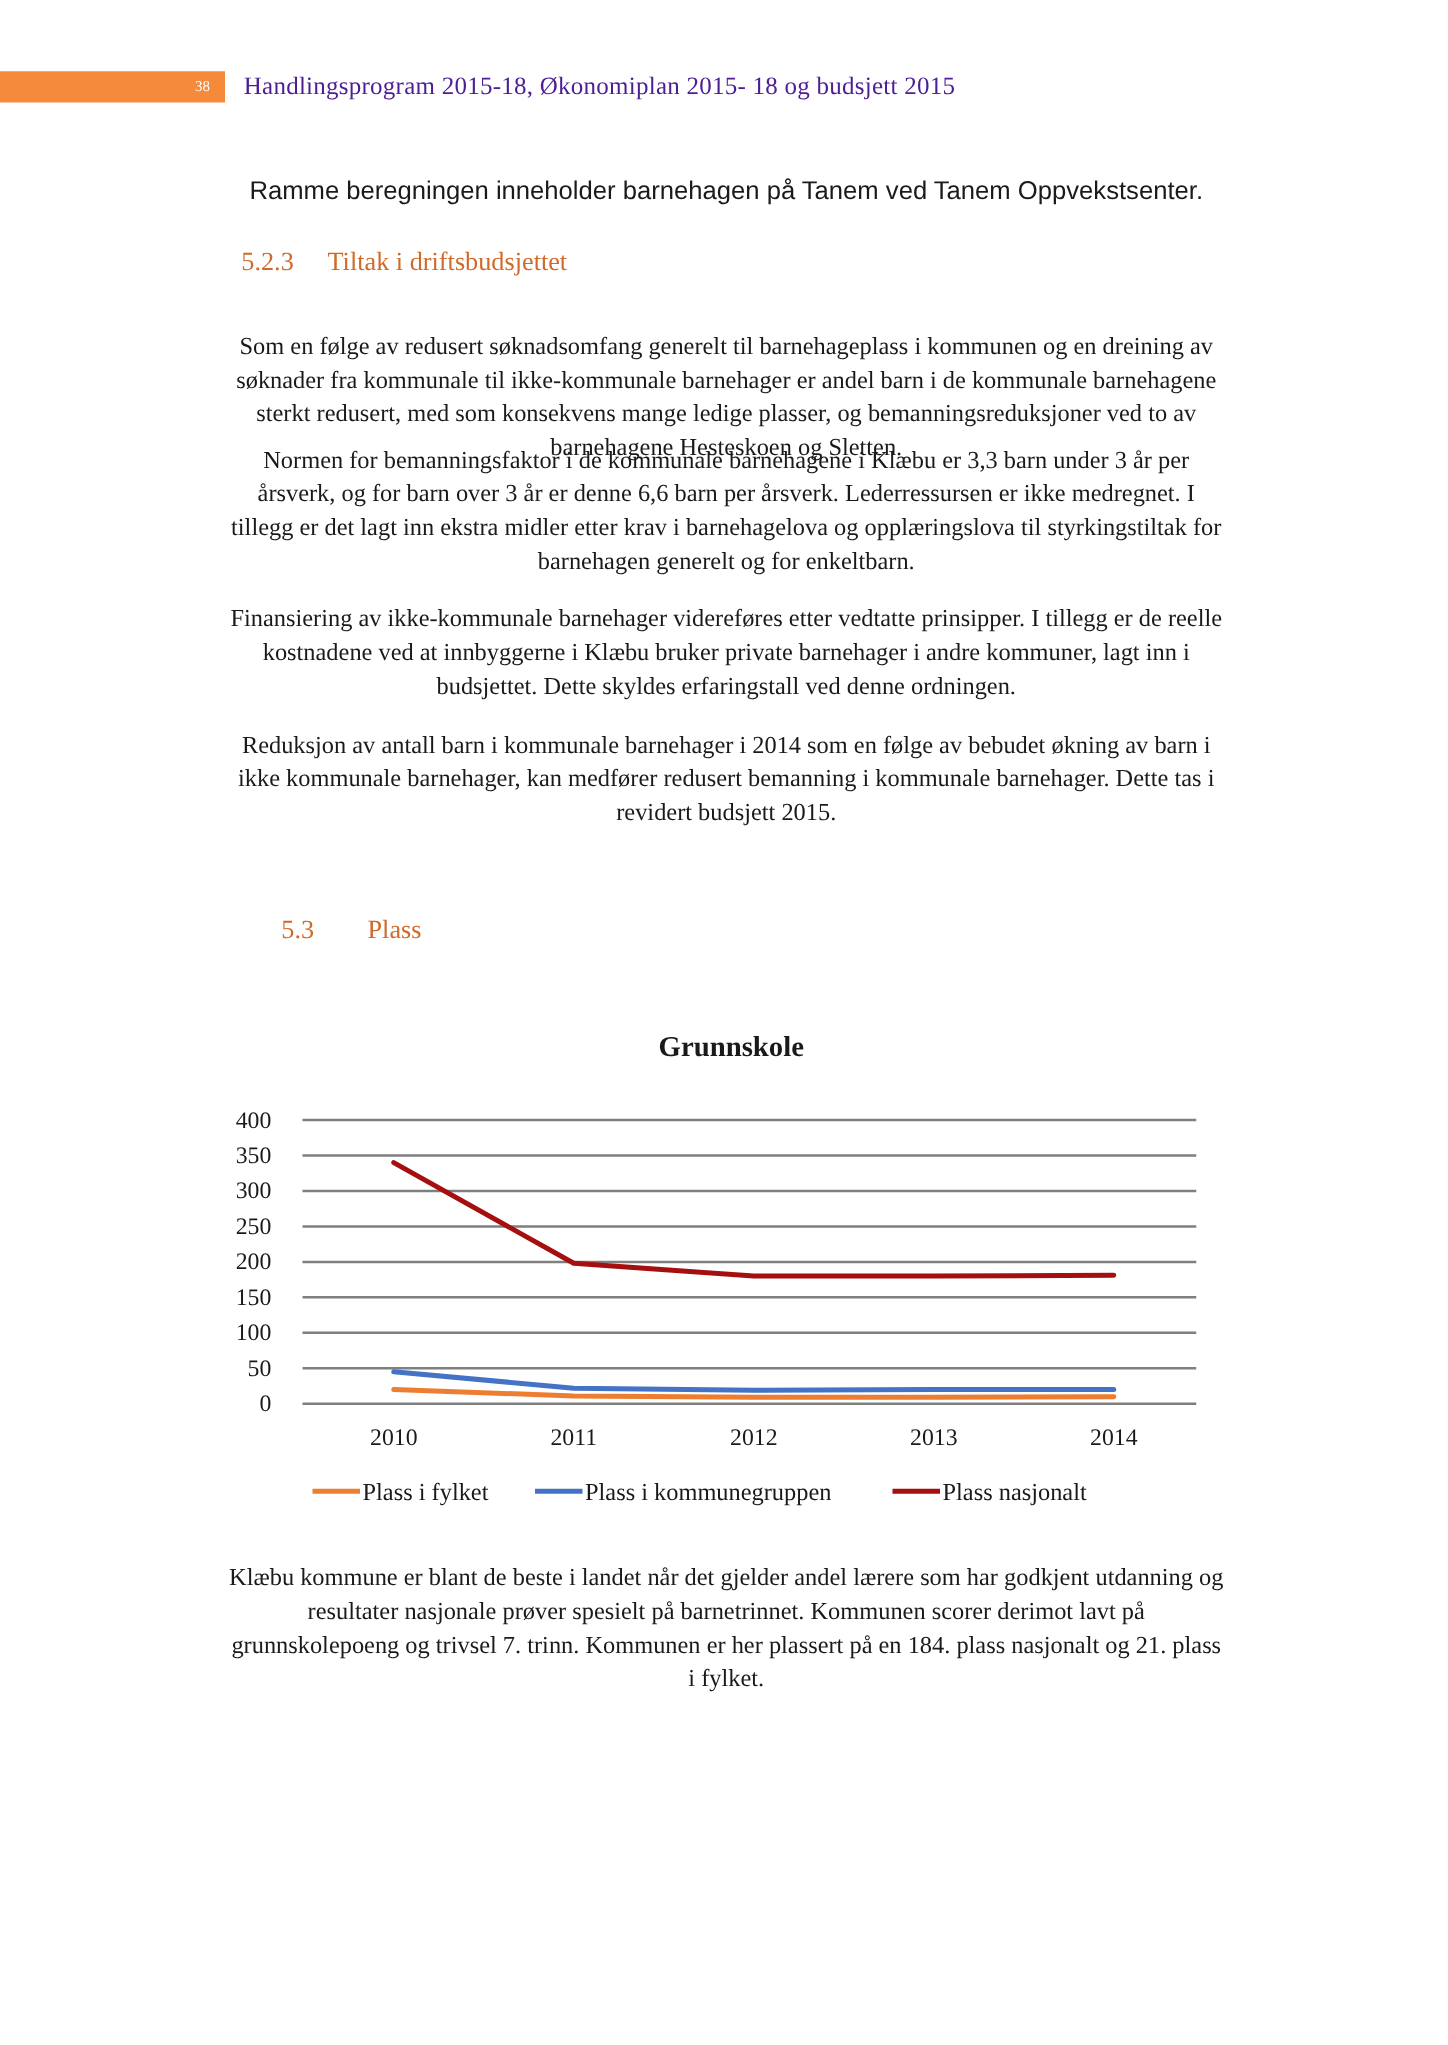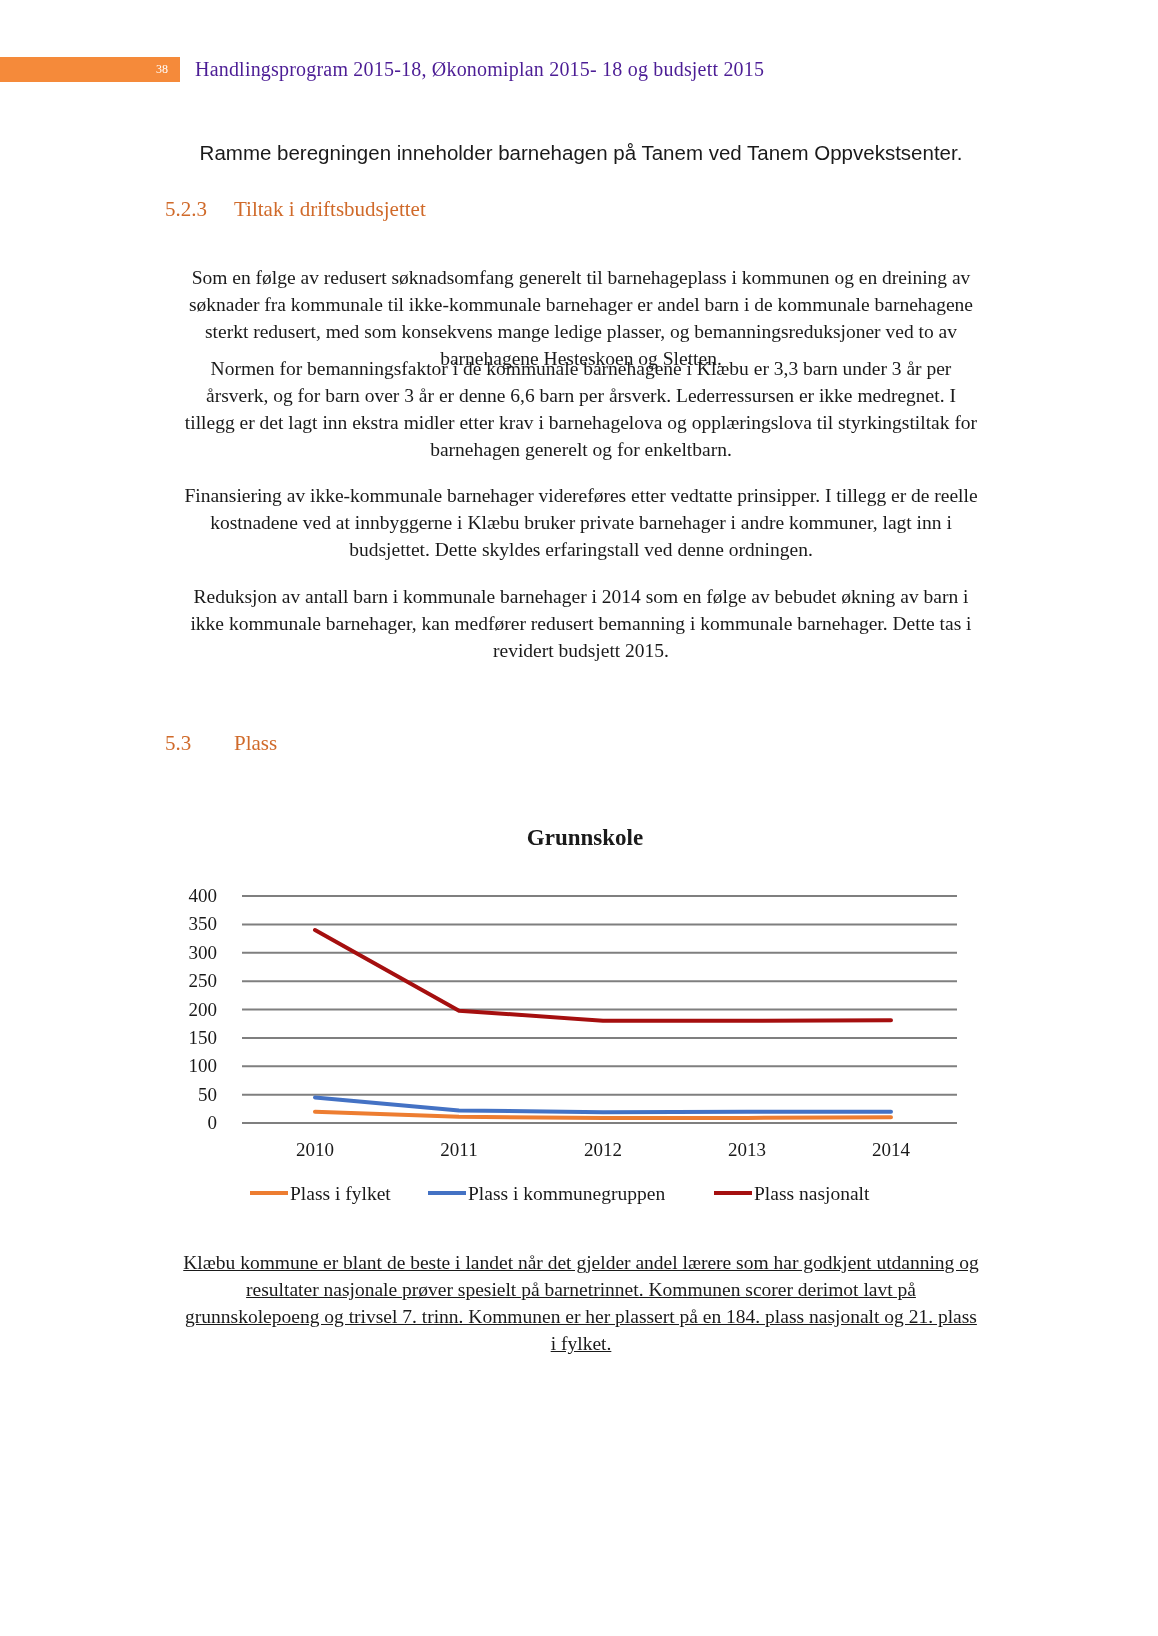--- a/index.html
+++ b/index.html
@@ -6,32 +6,32 @@
   body { width: 1158px; height: 1636px; position: relative; overflow: hidden;
          font-family: "DejaVu Serif", "Liberation Serif", serif; color: #1a1a1a; }
   .hdr-bar { position: absolute; left: 0; top: 57px; width: 180px; height: 25px; background: #f58a3a; }
   .hdr-page { position: absolute; left: 0; top: 57px; width: 168px; height: 25px; line-height: 25px;
               text-align: right; color: #ffffff; font-family: "Liberation Serif", serif; font-size: 12px; }
   .hdr-title { position: absolute; left: 195px; top: 57px; height: 25px; line-height: 25px;
                font-family: "Liberation Serif", serif; font-size: 20px; color: #4c1d95; letter-spacing: 0.2px; }
   .txt { position: absolute; left: 181px; width: 800px; font-family: "Liberation Serif", serif;
          font-size: 19.5px; line-height: 27px; color: #1a1a1a; margin: 0; text-align: center; }
   .lead { font-family: "Liberation Sans", sans-serif; font-size: 20.5px; top: 139px; }
-  .h3 { position: absolute; left: 165px; font-family: "Liberation Serif", serif; font-size: 21px; color: #d06a2a; text-decoration: underline; }
+  .h3 { position: absolute; left: 193px; font-family: "Liberation Serif", serif; font-size: 21px; color: #d06a2a; text-decoration: underline; }
   .h3 .num { display: inline-block; }
   .h3 .ttl { display: inline-block; }
   #h523 { top: 197px; }
   #h523 .num { width: 69px; }
   #h53 { top: 731px; }
-  #h53 .num { width: 69px; }
+  #h53 .num { width: 69px; margin-left: 32px; }
   #p1 { top: 227px; margin-top: 37px; }
   #p2 { top: 355px; }
   #p3 { top: 482px; }
   #p4 { top: 583px; }
-  #p5 { top: 1249px; text-decoration: underline; }
+  #p5 { top: 1249px; }
   #chart { position: absolute; left: 170px; top: 800px; width: 800px; height: 430px; }
   .chart-title { font-family: "Liberation Serif", serif; font-weight: bold; font-size: 23px; fill: #1a1a1a; }
   .tick { font-family: "Liberation Serif", serif; font-size: 19px; fill: #1a1a1a; }
   .legend-text { font-family: "Liberation Serif", serif; font-size: 19.5px; fill: #1a1a1a; }
 </style>
 </head>
 <body>
 
 <div class="hdr-bar"></div>
 <div class="hdr-page">38</div>

